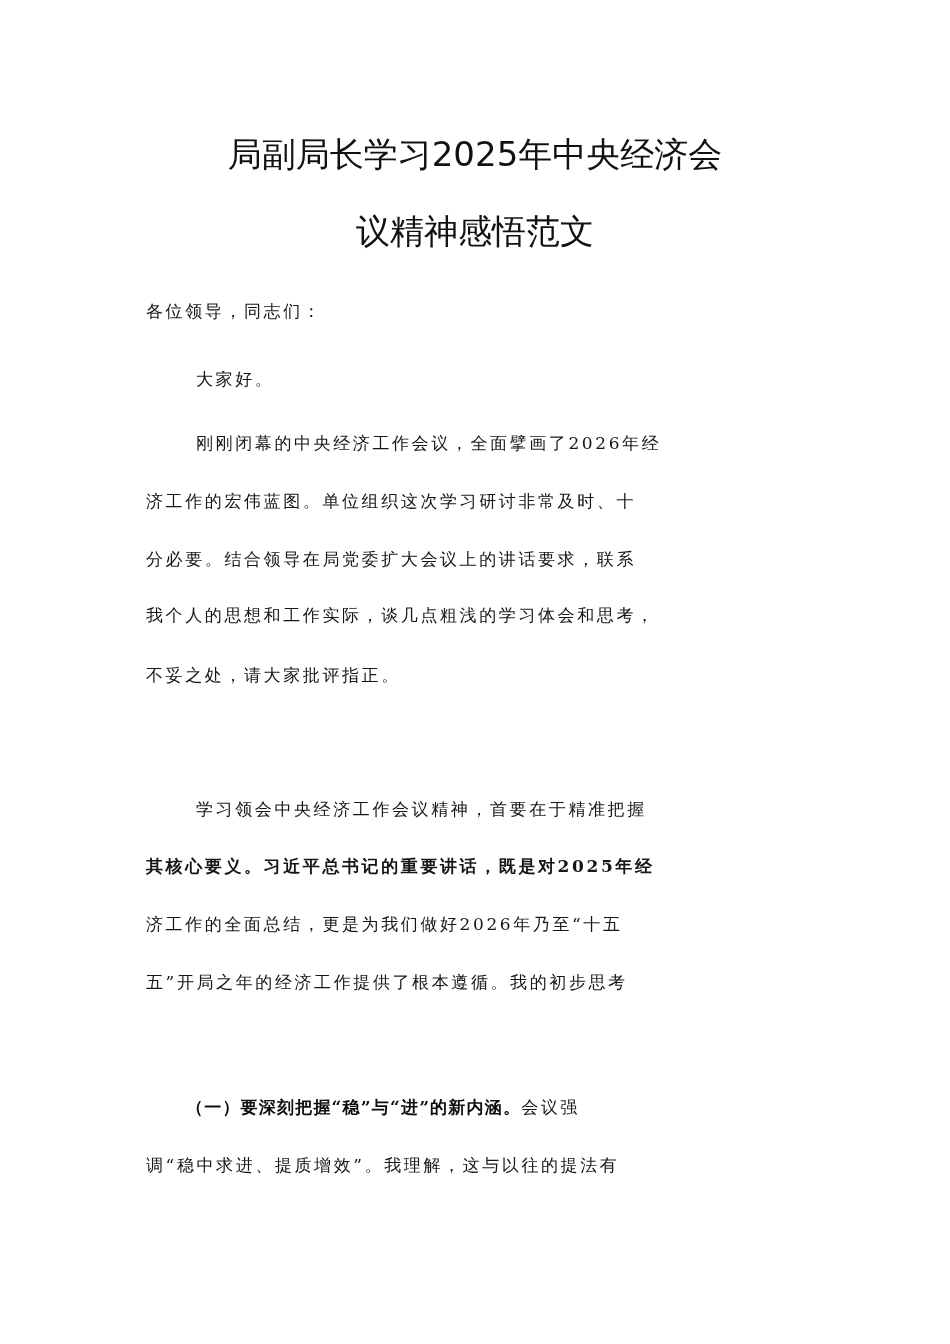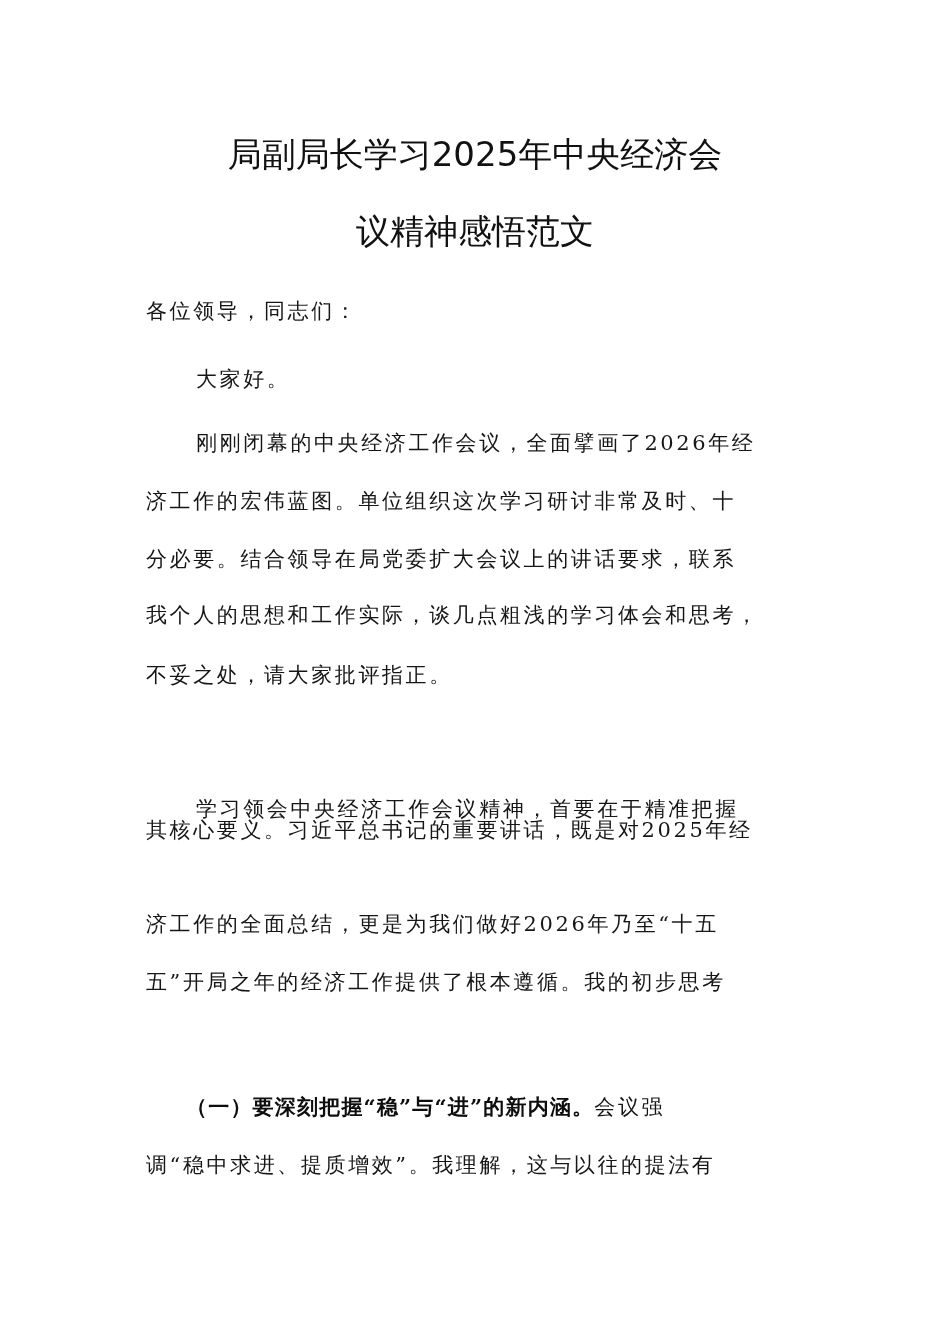--- a/index.html
+++ b/index.html
@@ -31,21 +31,21 @@
       font-family: "DejaVu Sans", "Liberation Sans", sans-serif;
       font-size: 34px;
       line-height: 40px;
       color: #111111;
       white-space: nowrap;
     }
     .line {
       position: absolute;
       left: 146px;
       width: 660px;
-      font-size: 21px;
+      font-size: 17px;
       line-height: 30px;
       letter-spacing: 2.6px;
       white-space: nowrap;
       color: #161616;
     }
     .line.indent {
       left: 196px;
     }
     .line.heading {
       font-weight: bold;
@@ -71,21 +71,21 @@
   <div class="line indent" style="top:364px;">大家好。</div>
 
   <div class="line indent" style="top:428px;">刚刚闭幕的中央经济工作会议，全面擘画了2026年经</div>
   <div class="line" style="top:544px;">分必要。结合领导在局党委扩大会议上的讲话要求，联系</div>
   <div class="line" style="top:486px;">济工作的宏伟蓝图。单位组织这次学习研讨非常及时、十</div>
   <div class="line" style="top:600px;">我个人的思想和工作实际，谈几点粗浅的学习体会和思考，</div>
   <div class="line" style="top:660px;">不妥之处，请大家批评指正。</div>
 
 
   <div class="line indent" style="top:794px;">学习领会中央经济工作会议精神，首要在于精准把握</div>
-  <div class="line" style="top:815px;">其核心要义。习近平总书记的重要讲话，既是对2025年经</div>
+  <div class="line" style="top:851px;font-weight:bold;">其核心要义。习近平总书记的重要讲话，既是对2025年经</div>
   <div class="line" style="top:909px;">济工作的全面总结，更是为我们做好2026年乃至“十五</div>
   <div class="line" style="top:967px;">五”开局之年的经济工作提供了根本遵循。我的初步思考</div>
 
   <div class="line indent" style="top:1092px; left:186px;">
     <span class="bold">（一）要深刻把握“稳”与“进”的新内涵。</span><span>会议强</span>
   </div>
   <div class="line" style="top:1150px;">调“稳中求进、提质增效”。我理解，这与以往的提法有</div>
 
 </div>
 

